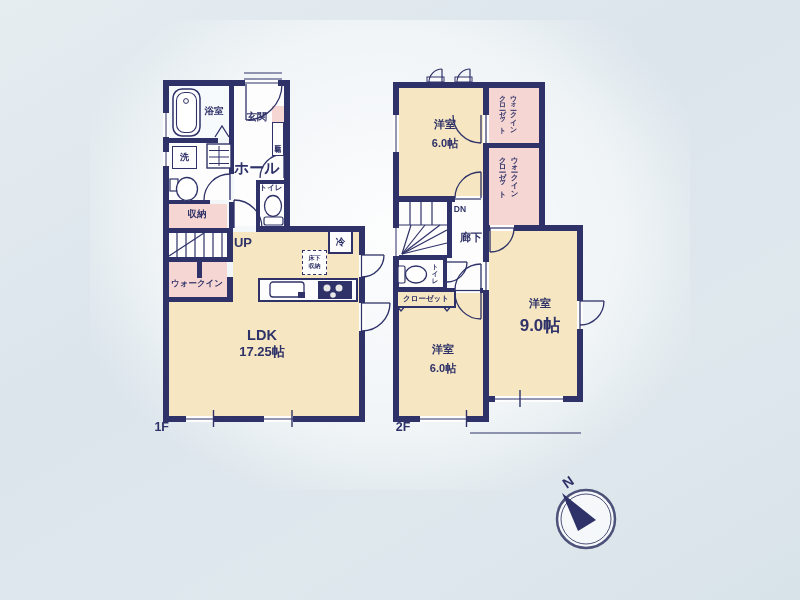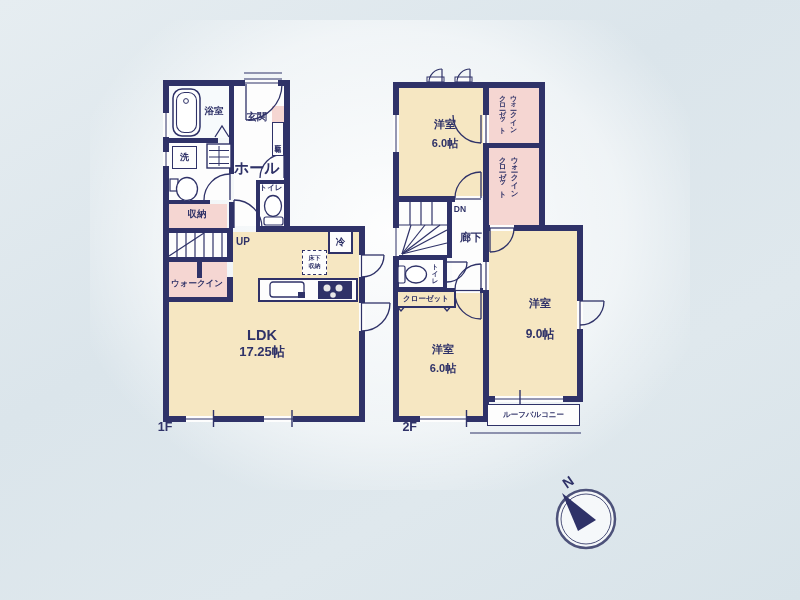--- a/index.html
+++ b/index.html
@@ -261,46 +261,45 @@
     <svg width="96" height="20" viewBox="0 0 96 20">
       <rect x="10" y="2" width="34" height="15" rx="3" fill="#ffffff" stroke="#2f3268" stroke-width="1.3"></rect>
       <rect x="38" y="12" width="7" height="6" fill="#2f3268"></rect>
       <rect x="58" y="1" width="34" height="18" fill="#2f3268"></rect>
       <circle cx="67" cy="8" r="3.5" fill="#e8e8e8"></circle>
         <circle cx="79" cy="8" r="3.5" fill="#e8e8e8"></circle>
         <circle cx="73" cy="15" r="2.8" fill="#e8e8e8"></circle>
     </svg>
   </div>
   <div class="box cream" style="left:396px;top:290px;width:60px;height:18px;border-width:2px;background:#f6e7c2;font-size:7.5px;line-height:13px"><span>クローゼット</span></div>
-  <div class="box" style="left:487px;top:404px;width:93px;height:22px;border-width:1.5px;font-size:7.5px;line-height:19px"><span>ルーフバルコニー</span></div>
 
   <div class="lbl" style="left:196px;top:106px;width:36px;font-size:9.5px">浴室</div>
   <div class="lbl" style="left:238px;top:111px;width:38px;font-size:10px">玄関</div>
   <div class="lbl" style="left:234px;top:159px;width:44px;font-size:15px">ホール</div>
   <div class="lbl" style="left:257px;top:184px;width:28px;font-size:7.5px">トイレ</div>
   <div class="lbl" style="left:172px;top:209px;width:50px;font-size:9.5px">収納</div>
-  <div class="lbl" style="left:231px;top:236px;width:24px;font-size:10px">UP</div>
+  <div class="lbl" style="left:231px;top:236px;width:24px;font-size:13px">UP</div>
   <div class="lbl" style="left:167px;top:279px;width:60px;font-size:8.5px">ウォークイン</div>
   <div class="lbl" style="left:227px;top:327px;width:70px;font-size:14.5px">LDK</div>
   <div class="lbl" style="left:222px;top:345px;width:80px;font-size:13px">17.25帖</div>
-  <div class="lbl" style="left:151px;top:420px;width:28px;font-size:12.5px;text-align:center">1F</div>
+  <div class="lbl" style="left:141px;top:420px;width:28px;font-size:12.5px;text-align:right">1F</div>
 
   <div class="lbl" style="left:423px;top:118px;width:44px;font-size:11px">洋室</div>
   <div class="lbl" style="left:419px;top:137px;width:52px;font-size:11px">6.0帖</div>
   <div class="lbl vtext" style="left:495px;top:90px;width:24px;height:52px;font-size:7px;line-height:11px;letter-spacing:0">
     <div>ウォークイン</div>
     <div>クローゼット</div>
   </div>
   <div class="lbl vtext" style="left:496px;top:151px;width:24px;height:72px;font-size:7.5px;line-height:12px;letter-spacing:0">
     <div>ウォークイン</div>
     <div>クローゼット</div>
   </div>
   <div class="lbl" style="left:447px;top:205px;width:26px;font-size:8.5px">DN</div>
   <div class="lbl" style="left:456px;top:231px;width:30px;font-size:11px">廊下</div>
   <div class="lbl vtext" style="left:428px;top:259px;width:12px;height:30px;font-size:6.5px;letter-spacing:0">トイレ</div>
   <div class="lbl" style="left:518px;top:297px;width:44px;font-size:11px">洋室</div>
-  <div class="lbl" style="left:514px;top:328px;width:52px;font-size:12px">9.0帖</div>
+  <div class="lbl" style="left:514px;top:316px;width:52px;font-size:17px">9.0帖</div>
   <div class="lbl" style="left:421px;top:343px;width:44px;font-size:11px">洋室</div>
   <div class="lbl" style="left:417px;top:362px;width:52px;font-size:11px">6.0帖</div>
-  <div class="lbl" style="left:389px;top:420px;width:28px;font-size:12.5px;text-align:right">2F</div>
+  <div class="lbl" style="left:389px;top:420px;width:28px;font-size:12.5px;text-align:center">2F</div>
 
   <div class="lbl" style="left:558px;top:474px;width:20px;font-size:14px;transform:rotate(-35deg)">N</div>
 </div>
 
 </body></html>

